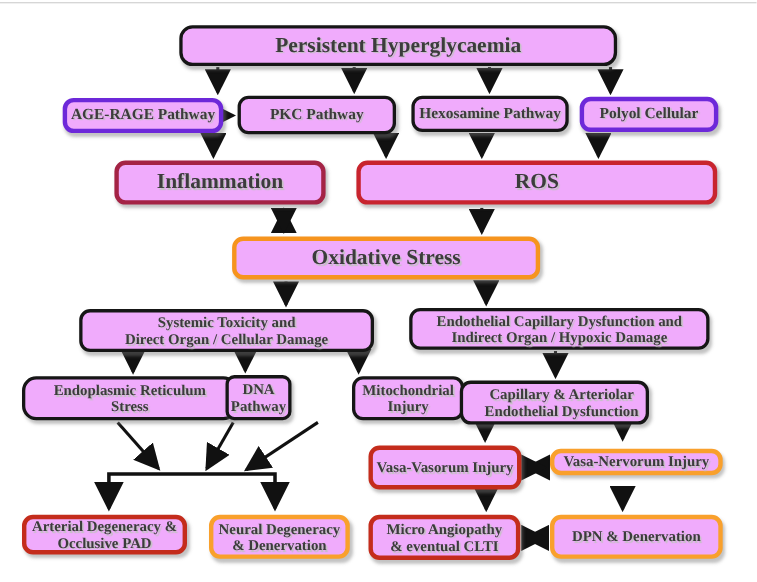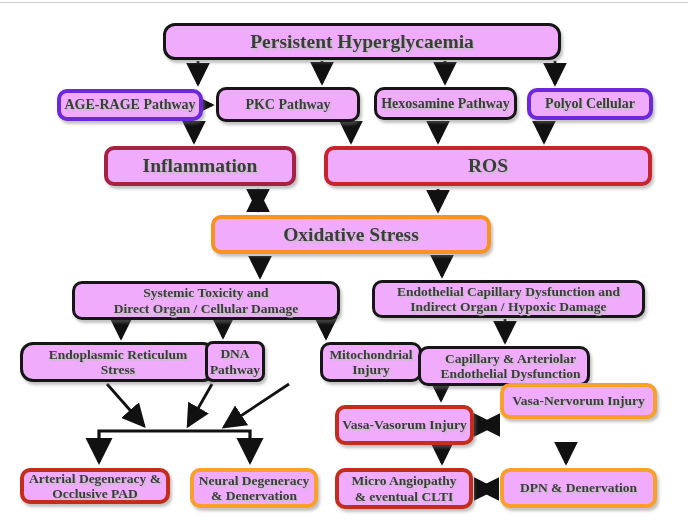--- a/index.html
+++ b/index.html
@@ -114,21 +114,21 @@
 Pathway</div>
 
   <div class="node b-black sm" style="left:283px;top:342px;width:102px;height:40px;margin-left:37px;">Mitochondrial
 Injury</div>
 
   <div class="node b-black sm" style="left:418px;top:346px;width:172px;height:40px;padding-left:13px;">Capillary &amp; Arteriolar
 Endothelial Dysfunction</div>
 
   <div class="node b-red sm" style="left:335px;top:405px;width:139px;height:40px;">Vasa-Vasorum Injury</div>
 
-  <div class="node b-orangelight sm" style="left:500px;top:383px;width:157px;height:36px;">Vasa-Nervorum Injury</div>
+  <div class="node b-orangelight sm" style="left:500px;top:408px;width:157px;height:24px;">Vasa-Nervorum Injury</div>
 
   <div class="node b-red sm" style="left:20px;top:468px;width:150px;height:36px;">Arterial Degeneracy &amp;
 Occlusive PAD</div>
 
   <div class="node b-orangelight sm" style="left:190px;top:468px;width:128px;height:40px;">Neural Degeneracy
 &amp; Denervation</div>
 
   <div class="node b-red sm" style="left:335px;top:468px;width:138px;height:41px;">Micro Angiopathy
 &amp; eventual CLTI</div>
 

